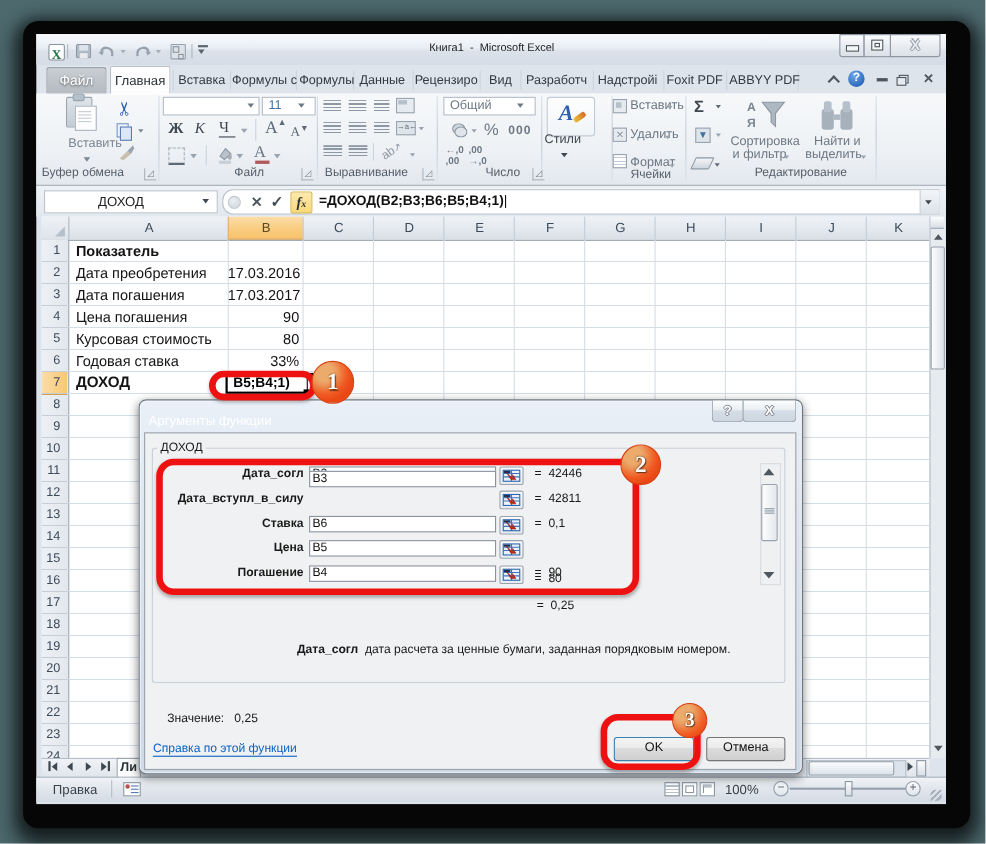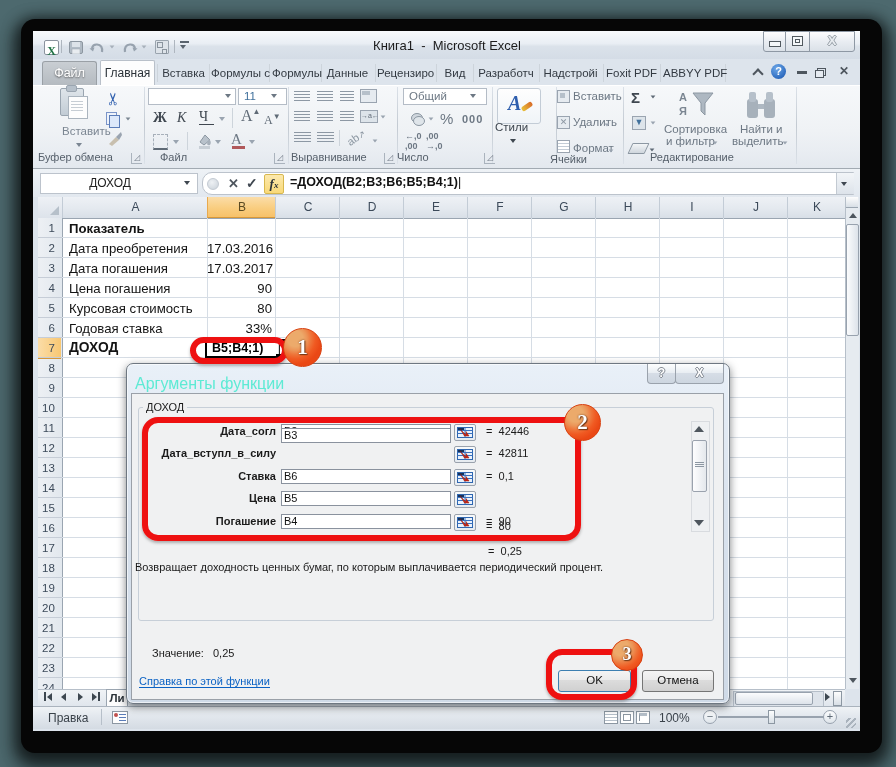--- a/index.html
+++ b/index.html
@@ -1,26 +1,26 @@
 <!DOCTYPE html>
 <html><head><meta charset="utf-8">
 <style>
 html,body{margin:0;padding:0}
 #pg{position:relative;width:896px;height:767px;background:#4d696e;overflow:hidden;font-family:"Liberation Sans",sans-serif;}
 .a{position:absolute}
 #frame{left:21px;top:19px;width:861px;height:734px;background:#060606;border-radius:14px;box-shadow:0 4px 14px 5px rgba(0,0,0,.55),0 10px 18px 8px rgba(10,15,15,.45)}
 #win{left:33px;top:31px;width:827px;height:700px;background:#dde4ec;}
 #titlebar{left:33px;top:31px;width:827px;height:28px;background:linear-gradient(#f8fafc,#e9eef4 45%,#dbe2ea 55%,#d4dce6)}
-#title{left:337px;top:38px;width:220px;height:16px;font-size:13px;color:#1c1c1c;text-align:center;white-space:nowrap}
+#title{left:337px;top:38px;width:220px;height:16px;font-size:10px;color:#1c1c1c;text-align:center;white-space:nowrap}
 .tab{top:61px;height:24px;font-size:11.5px;color:#333a42;text-align:center;line-height:24px;white-space:nowrap}
 #tab-file{left:42px;width:53px;top:61px;height:24px;background:linear-gradient(#c9ced3,#b4bac0);border:1px solid #9aa0a6;border-bottom:none;border-radius:3px 3px 0 0;color:#fff;font-size:12.5px;line-height:23px;text-align:center;text-shadow:0 1px 2px rgba(60,60,60,.8)}
 #tab-home{left:100px;width:53px;top:60px;height:25px;background:#fdfdfd;border:1px solid #b9c0c9;border-bottom:none;border-radius:2px 2px 0 0;font-size:12px;line-height:24px;text-align:center;color:#2b3238}
 #ribbon{left:33px;top:85px;width:827px;height:82px;background:linear-gradient(#f6f8fa,#eff2f5 55%,#e9edf2 80%,#e3e8ee);border-top:1px solid #fff;border-bottom:1px solid #a2aab2}
 .gsep{top:87px;width:1px;height:77px;background:linear-gradient(#dbe1e8,#c3cad2 50%,#dbe1e8);}
-.glbl{top:151px;height:12px;font-size:11px;color:#555f6a;text-align:left;white-space:nowrap}
+.glbl{top:151px;height:12px;font-size:11px;color:#555f6a;text-align:right;white-space:nowrap}
 .lau{top:153px;width:10px;height:10px;border:1px solid #aab3bd;border-top:none;border-right:none;color:#7a838f;font-size:8px;line-height:9px;text-align:center}
 .rtxt{font-size:11.5px;line-height:11px;color:#6d7884;white-space:nowrap}
 .combo{background:#fff;border:1px solid #b4bcc6;}
 .dar{width:0;height:0;border-left:3.5px solid transparent;border-right:3.5px solid transparent;border-top:4px solid #6d7884}
 .lnic{background:repeating-linear-gradient(#8d98a4 0 1.2px,transparent 1.2px 3px)}
 #fbar{left:33px;top:169px;width:827px;height:28px;background:linear-gradient(#eef2f6,#e2e8ef)}
 #nbox{left:40px;top:173px;width:156px;height:19px;background:#fff;border:1px solid #bcc3cc;font-size:12px;color:#222;text-align:center;line-height:19px}
 #fxwrap{left:202px;top:172px;width:650px;height:21px;background:#fff;border:1px solid #bcc3cc;border-radius:10px 0 0 10px}
 #fml{left:290px;top:175px;font-size:12.5px;font-weight:bold;color:#111;white-space:nowrap}
 #grid{left:38px;top:197px;width:807px;height:492px;background:#fff}
@@ -410,21 +410,21 @@
       <div style="margin:1px 2px;border-top:3px solid #b6c0ca;height:5px;border-left:1px solid #8c97a2"></div>
     </div>
 <div class="a" style="left:659px;top:711px;font-size:12px;color:#3a424a">100%</div>
 <div class="a" style="left:703px;top:710px;width:12px;height:12px;border-radius:50%;background:linear-gradient(#fcfdfe,#dfe5eb);border:1px solid #98a2ae;color:#5f6a76;font-size:11px;text-align:center;line-height:10px">−</div>
 <div class="a" style="left:718px;top:716px;width:106px;height:2px;background:#98a2ae"></div>
 <div class="a" style="left:768px;top:710px;width:5px;height:12px;background:linear-gradient(#fcfdfe,#d8dfe6);border:1px solid #8c97a2"></div>
 <div class="a" style="left:823px;top:710px;width:12px;height:12px;border-radius:50%;background:linear-gradient(#fcfdfe,#dfe5eb);border:1px solid #98a2ae;color:#5f6a76;font-size:11px;text-align:center;line-height:11px">+</div>
 <div class="a" style="left:846px;top:718px;width:10px;height:10px;background:repeating-linear-gradient(135deg,transparent 0 2px,#aab3bd 2px 4px)"></div>
 <div class="a" id="dlg"></div>
 <div class="a" style="left:131px;top:393px;width:591px;height:305px;background:#f0f1f2;border:1px solid #9aa0a8"></div>
-<div class="a" style="left:135px;top:375px;font-size:16px;color:#5eead4">Аргументы функции</div>
+<div class="a" style="left:135px;top:375px;font-size:12px;color:#ffffff">Аргументы функции</div>
 <div class="a dbtn" style="left:647px;width:27px">?</div>
 <div class="a dbtn" style="left:675px;width:47px">X</div>
 <div class="a" id="fset"></div>
 <div class="a" style="left:143px;top:401px;background:#f0f1f2;padding:0 3px;font-size:11px;color:#1a1a1a">ДОХОД</div>
 <div class="a flbl" style="left:140px;top:424px;width:136px">Дата_согл</div>
 <div class="a flbl" style="left:140px;top:446px;width:136px">Дата_вступл_в_силу</div>
 <div class="a flbl" style="left:140px;top:469px;width:136px">Ставка</div>
 <div class="a flbl" style="left:140px;top:491px;width:136px">Цена</div>
 <div class="a flbl" style="left:140px;top:514px;width:136px">Погашение</div>
 <div class="a finp" style="top:424px">B2</div>
@@ -477,21 +477,21 @@
 <div class="a fval" style="top:469px">=&nbsp;&nbsp;0,1</div>
 <div class="a fval" style="top:519px">=&nbsp;&nbsp;80</div>
 <div class="a fval" style="top:514px">=&nbsp;&nbsp;90</div>
 <div class="a" style="left:691px;top:421px;width:17px;height:109px;background:#eef0f2;border:1px solid #d8dbdf"></div>
 <div class="a" style="left:694px;top:426px;width:0;height:0;border-left:5px solid transparent;border-right:5px solid transparent;border-bottom:6px solid #4e565e"></div>
 <div class="a" style="left:692px;top:440px;width:13px;height:50px;background:linear-gradient(90deg,#fdfdfe,#e4e8ec);border:1px solid #9aa2ad;border-radius:2px">
       <div style="margin:21px 2px 0;height:1px;background:#8c97a2;box-shadow:0 2px #8c97a2,0 4px #8c97a2"></div>
     </div>
 <div class="a" style="left:694px;top:520px;width:0;height:0;border-left:5px solid transparent;border-right:5px solid transparent;border-top:6px solid #4e565e"></div>
 <div class="a dtx" style="left:488px;top:545px">=&nbsp;&nbsp;0,25</div>
-<div class="a dtx" style="left:135px;top:561px">Возвращает доходность ценных бумаг, по которым выплачивается периодический процент.</div>
+<div class="a dtx" style="left:270px;top:585px"><b>Дата_согл</b>&nbsp;&nbsp;дата расчета за ценные бумаги, заданная порядковым номером.</div>
 <div class="a dtx" style="left:152px;top:647px">Значение:&nbsp;&nbsp;&nbsp;0,25</div>
 <div class="a" style="left:139px;top:675px;font-size:11px;color:#0b62c4;border-bottom:1px solid #0b62c4;white-space:nowrap">Справка по этой функции</div>
 <div class="a btn7" style="left:558px;top:670px;width:71px;height:20px;line-height:19px;border-color:#3c7fb1">OK</div>
 <div class="a btn7" style="left:642px;top:670px;width:70px;height:20px;line-height:19px">Отмена</div>
 <div class="a red" style="left:190px;top:337px;width:86px;height:15px;border-radius:14px"></div>
 <div class="a ocirc" style="left:283px;top:328px">1</div>
 <div class="a red" style="left:142px;top:417px;width:427px;height:112px;border-radius:16px"></div>
 <div class="a ocirc" style="left:564px;top:404px;width:35px;height:35px;line-height:34px">2</div>
 <div class="a red" style="left:546px;top:649px;width:79px;height:39px;border-radius:16px;border-width:6px"></div>
 <div class="a ocirc" style="left:611px;top:639px;width:30px;height:30px;line-height:29px;font-size:18px">3</div>

